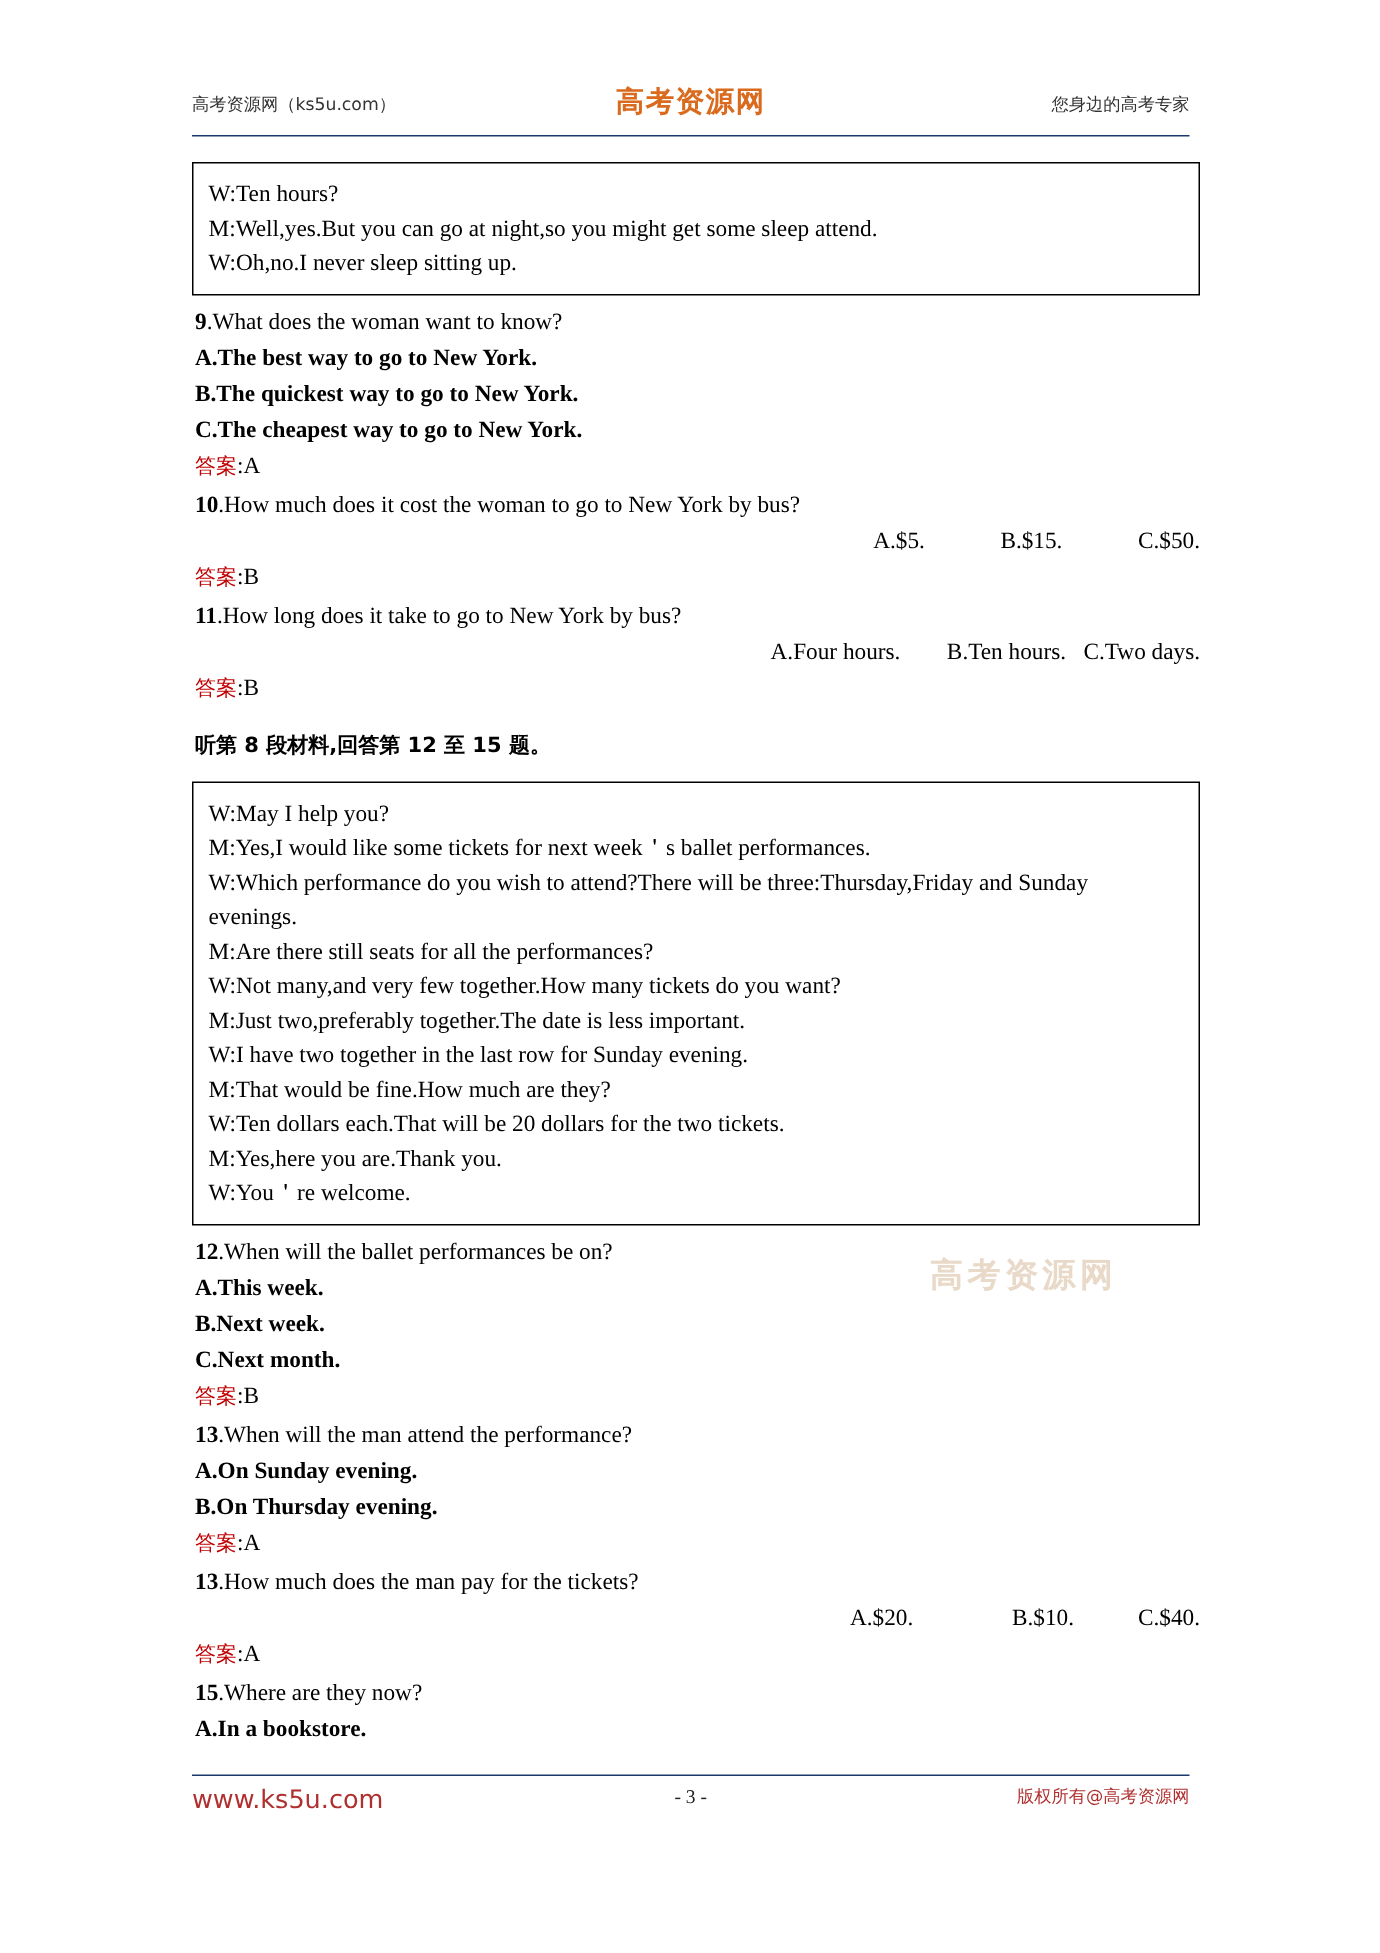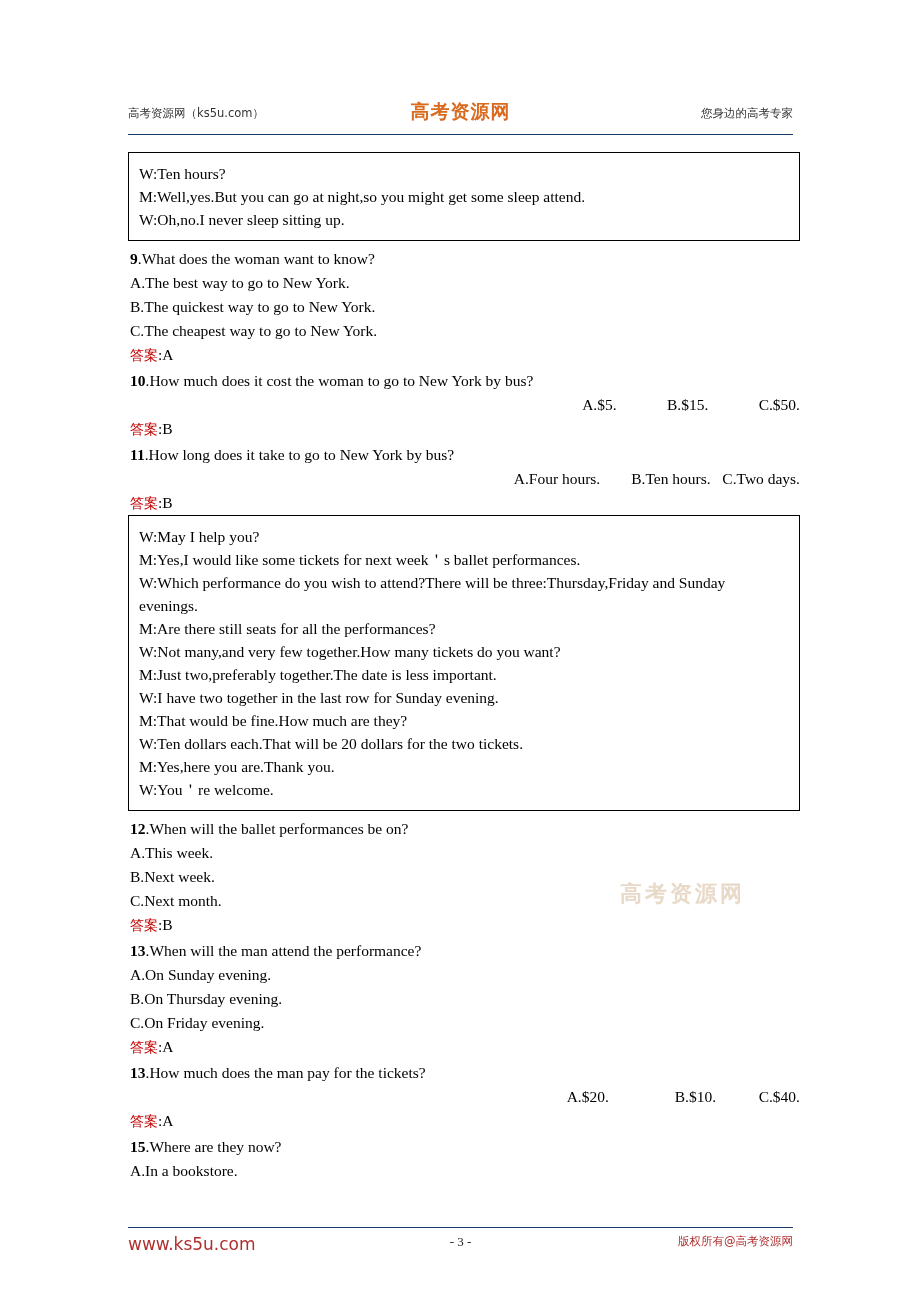--- a/index.html
+++ b/index.html
@@ -13,21 +13,20 @@
     position: relative;
     font-family: "Liberation Serif", serif;
     color: #000000;
     overflow: hidden;
   }
   .page {
     position: absolute;
     left: 0; top: 0;
     width: 920px;
     height: 1122px;
-    margin-top: 44px;
   }
   
   .header {
     position: absolute;
     left: 128px;
     top: 55px;
     width: 665px;
     height: 36px;
     border-bottom: 1px solid #1a3a6b;
     box-sizing: border-box;
@@ -88,20 +87,21 @@
     line-height: 24px;
     padding-left: 2px;
   }
   .q-stem .qnum {
     font-weight: bold;
   }
   .opt {
     font-size: 15.5px;
     line-height: 24px;
     padding-left: 2px;
+    font-weight: bold;
   }
   .opt-row {
     font-size: 15.5px;
     line-height: 24px;
     padding-left: 2px;
     white-space: pre;
     text-align: right;
   }
   .ans {
     font-size: 15.5px;
@@ -203,20 +203,21 @@
       <div class="opt-row">A.$5.             B.$15.             C.$50.</div>
       <div class="ans"><span class="ans-label">答案</span><span>:B</span></div>
     </div>
 
     <div class="q-block">
       <div class="q-stem"><span class="qnum">11</span><span>.How long does it take to go to New York by bus?</span></div>
       <div class="opt-row">A.Four hours.        B.Ten hours.   C.Two days.</div>
       <div class="ans"><span class="ans-label">答案</span><span>:B</span></div>
     </div>
 
+    <div class="section-head">听第 8 段材料,回答第 12 至 15 题。</div>
 
     <div class="dialog-box">
       <div class="dialog-line">W:May I help you?</div>
       <div class="dialog-line">M:Yes,I would like some tickets for next week＇s ballet performances.</div>
       <div class="dialog-line">W:Which performance do you wish to attend?There will be three:Thursday,Friday and Sunday evenings.</div>
       <div class="dialog-line">M:Are there still seats for all the performances?</div>
       <div class="dialog-line">W:Not many,and very few together.How many tickets do you want?</div>
       <div class="dialog-line">M:Just two,preferably together.The date is less important.</div>
       <div class="dialog-line">W:I have two together in the last row for Sunday evening.</div>
       <div class="dialog-line">M:That would be fine.How much are they?</div>
@@ -230,21 +231,20 @@
       <div class="opt">A.This week.</div>
       <div class="opt">B.Next week.</div>
       <div class="opt">C.Next month.</div>
       <div class="ans"><span class="ans-label">答案</span><span>:B</span></div>
     </div>
 
     <div class="q-block">
       <div class="q-stem"><span class="qnum">13</span><span>.When will the man attend the performance?</span></div>
       <div class="opt">A.On Sunday evening.</div>
       <div class="opt">B.On Thursday evening.</div>
-      <div class="opt">C.On Friday evening.</div>
       <div class="ans"><span class="ans-label">答案</span><span>:A</span></div>
     </div>
 
     <div class="q-block">
       <div class="q-stem"><span class="qnum">13</span><span>.How much does the man pay for the tickets?</span></div>
       <div class="opt-row">A.$20.                 B.$10.           C.$40.</div>
       <div class="ans"><span class="ans-label">答案</span><span>:A</span></div>
     </div>
 
     <div class="q-block">

